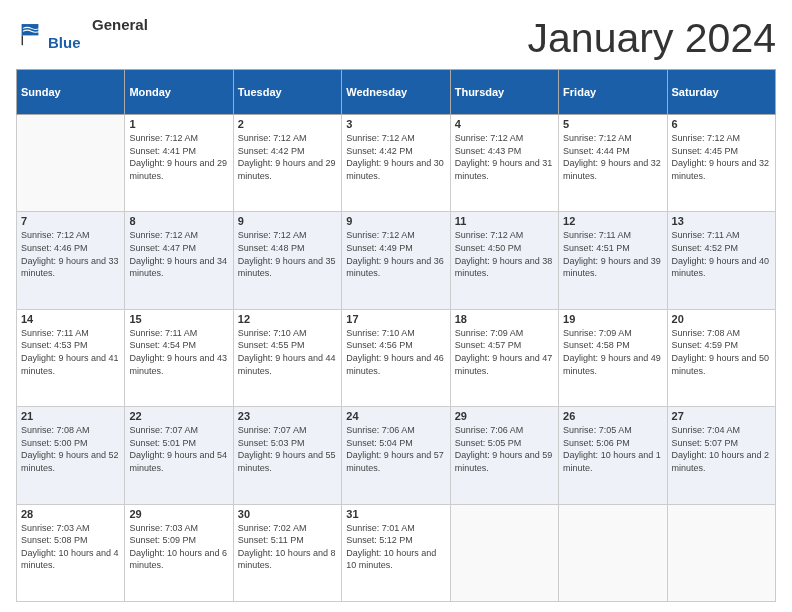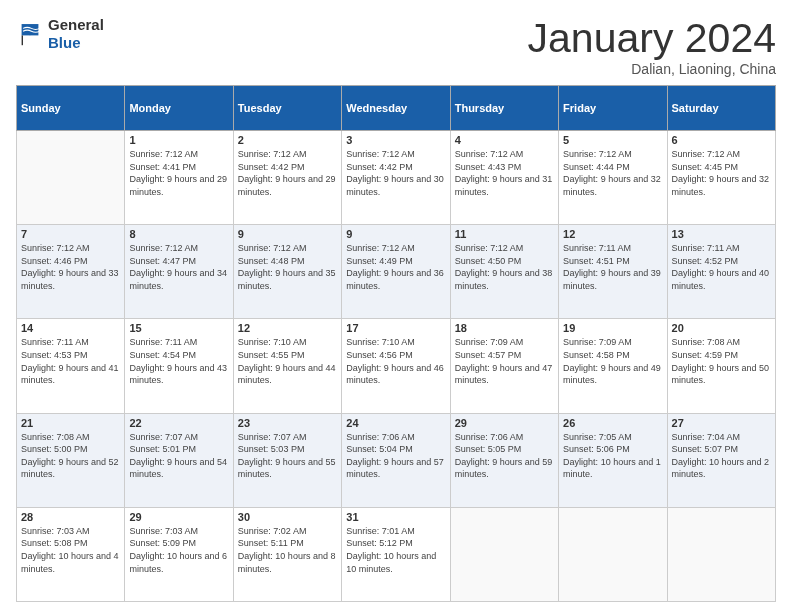--- a/index.html
+++ b/index.html
@@ -25,20 +25,21 @@
     }
     .logo {
       display: flex;
       align-items: center;
       gap: 4px;
     }
     .logo-text-general {
       font-size: 15px;
       font-weight: bold;
       color: #333;
+      margin-left: 44px;
     }
     .logo-text-blue {
       font-size: 15px;
       font-weight: bold;
       color: #1a5fa8;
       margin-top: 44px;
     }
     .logo-icon {
       width: 28px;
       height: 28px;
@@ -115,21 +116,20 @@
         <path d="M10,12 Q16,9 22,12 Q28,15 34,12" stroke="white" stroke-width="1.5" fill="none"></path>
         <path d="M10,16 Q16,13 22,16 Q28,19 34,16" stroke="white" stroke-width="1.5" fill="none"></path>
       </svg>
       <div>
         <span class="logo-text-general">General</span><br>
         <span class="logo-text-blue">Blue</span>
       </div>
     </div>
     <div class="title-block">
       <div class="month-title">January 2024</div>
-      <div class="location-title">Dalian, Liaoning, China</div>
     </div>
   </div>
 
   <table class="calendar">
     <thead>
       <tr>
         <th>Sunday</th>
         <th>Monday</th>
         <th>Tuesday</th>
         <th>Wednesday</th>

